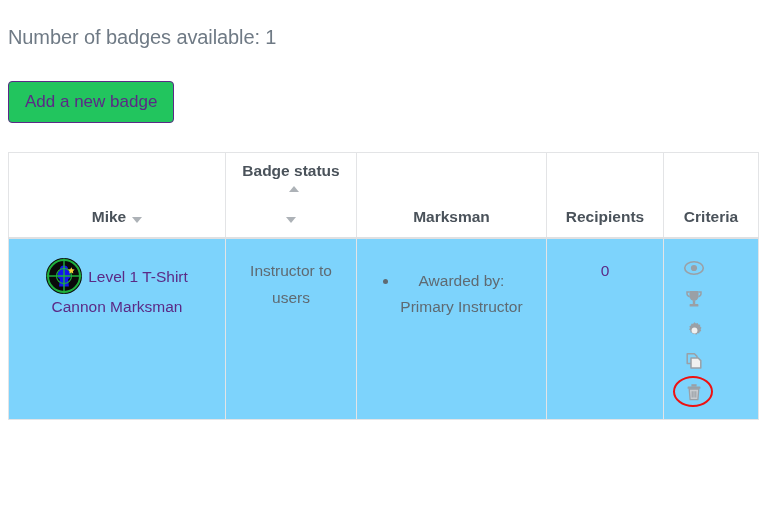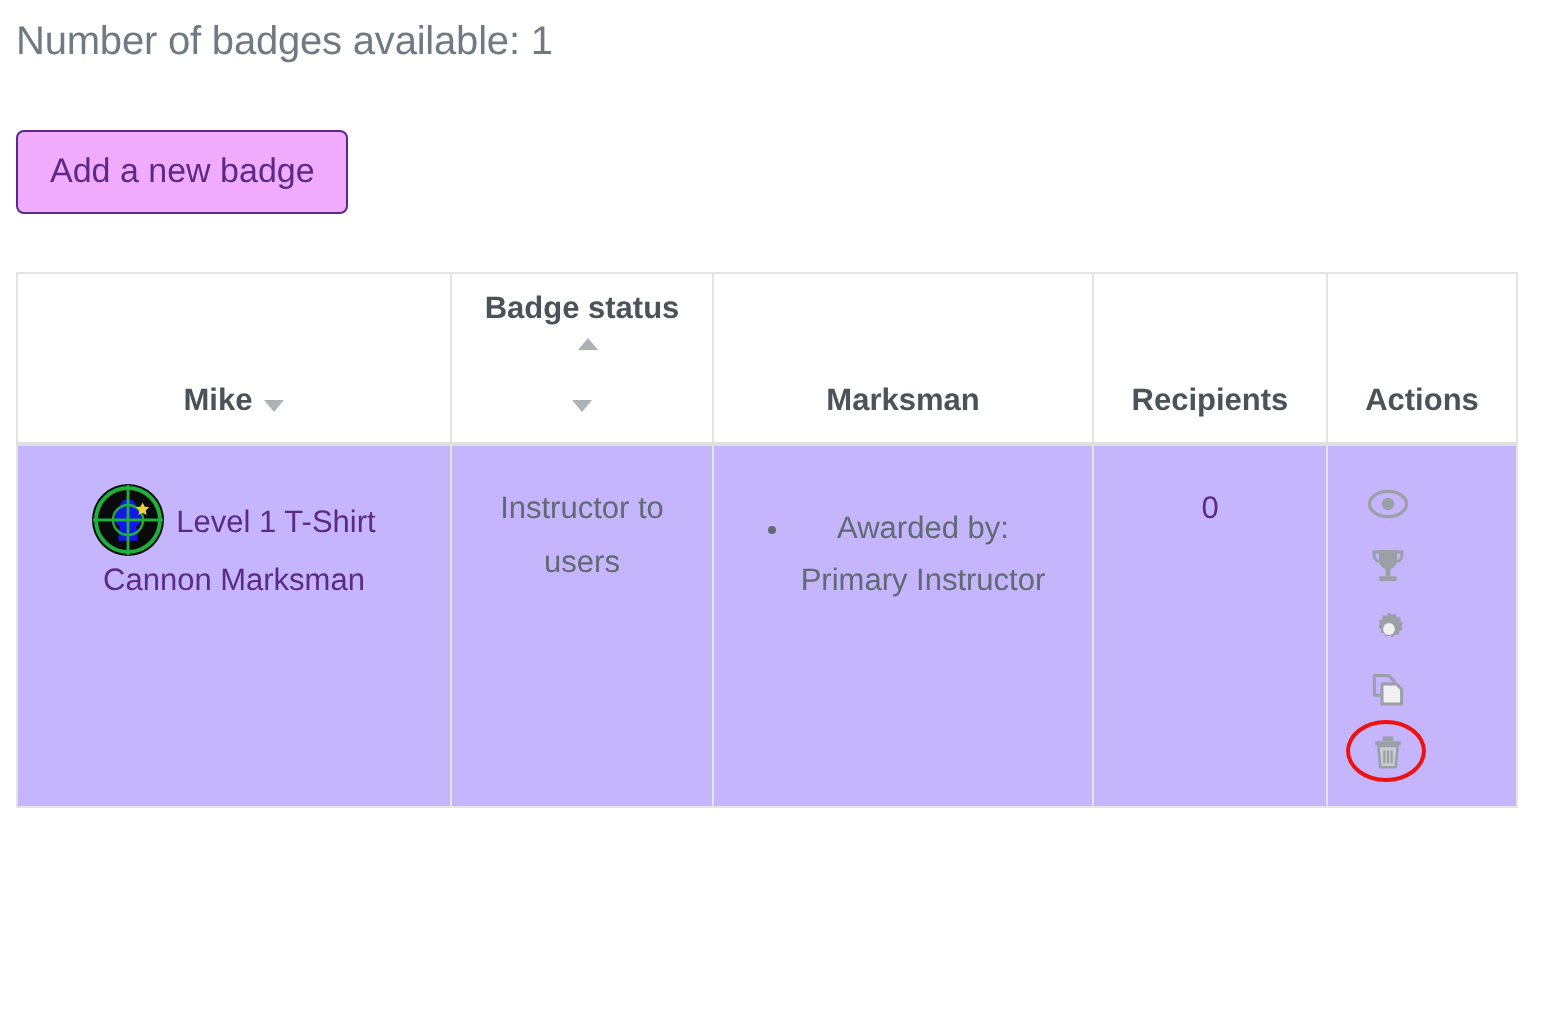--- a/index.html
+++ b/index.html
@@ -44,34 +44,34 @@
     opacity: 0.95;
     font-size: 0;
     color: transparent;
   }
 
   
   .badge-count {
     font-size: 20px;
     font-weight: 400;
     color: #6f7a85;
-    margin: 10px 0 0 0;
+    margin: 26px 0 0 0;
     letter-spacing: -0.1px;
   }
 
   
   .add-btn-wrap {
     margin-top: 32px;
   }
   .add-btn {
     display: inline-block;
     font-family: "Liberation Sans", sans-serif;
     font-size: 17px;
     color: #5b2a86;
-    background: #f0abfc;
+    background: #22c55e;
     border: 1px solid #5b2a86;
     border-radius: 4px;
     padding: 11px 16px 12px 16px;
     line-height: 1;
     cursor: pointer;
   }
 
   
   .badges-table {
     margin-top: 29px;
@@ -129,21 +129,21 @@
     position: relative;
     top: -3px;
   }
   .sort-below {
     display: block;
     margin: 6px 0 0 0;
   }
   .sort-below .sort-desc { margin-left: 0; }
 
   .badges-table tbody td {
-    background: #c4b5fd;
+    background: #7dd3fc;
     padding: 19px 12px 14px 12px;
     border-bottom: 1px solid #e3e4e6;
     vertical-align: top;
     color: #5f6a72;
     font-size: 15.5px;
     line-height: 1.7;
     height: 160px;
     box-sizing: border-box;
   }
 
@@ -242,21 +242,21 @@
           </span>
           <span class="sort-below"><span class="sort-desc"></span></span>
         </th>
         <th>
           <span class="th-inner">Marksman</span>
         </th>
         <th>
           <span class="th-inner">Recipients</span>
         </th>
         <th>
-          <span class="th-inner">Actions</span>
+          <span class="th-inner">Criteria</span>
         </th>
       </tr>
     </thead>
     <tbody>
       <tr>
 
         <td class="badge-name-cell">
           <span class="badge-img">
             <svg width="36" height="36" viewBox="0 0 36 36" aria-hidden="true">
               <circle cx="18" cy="18" r="18" fill="#0a0a0a"></circle>

